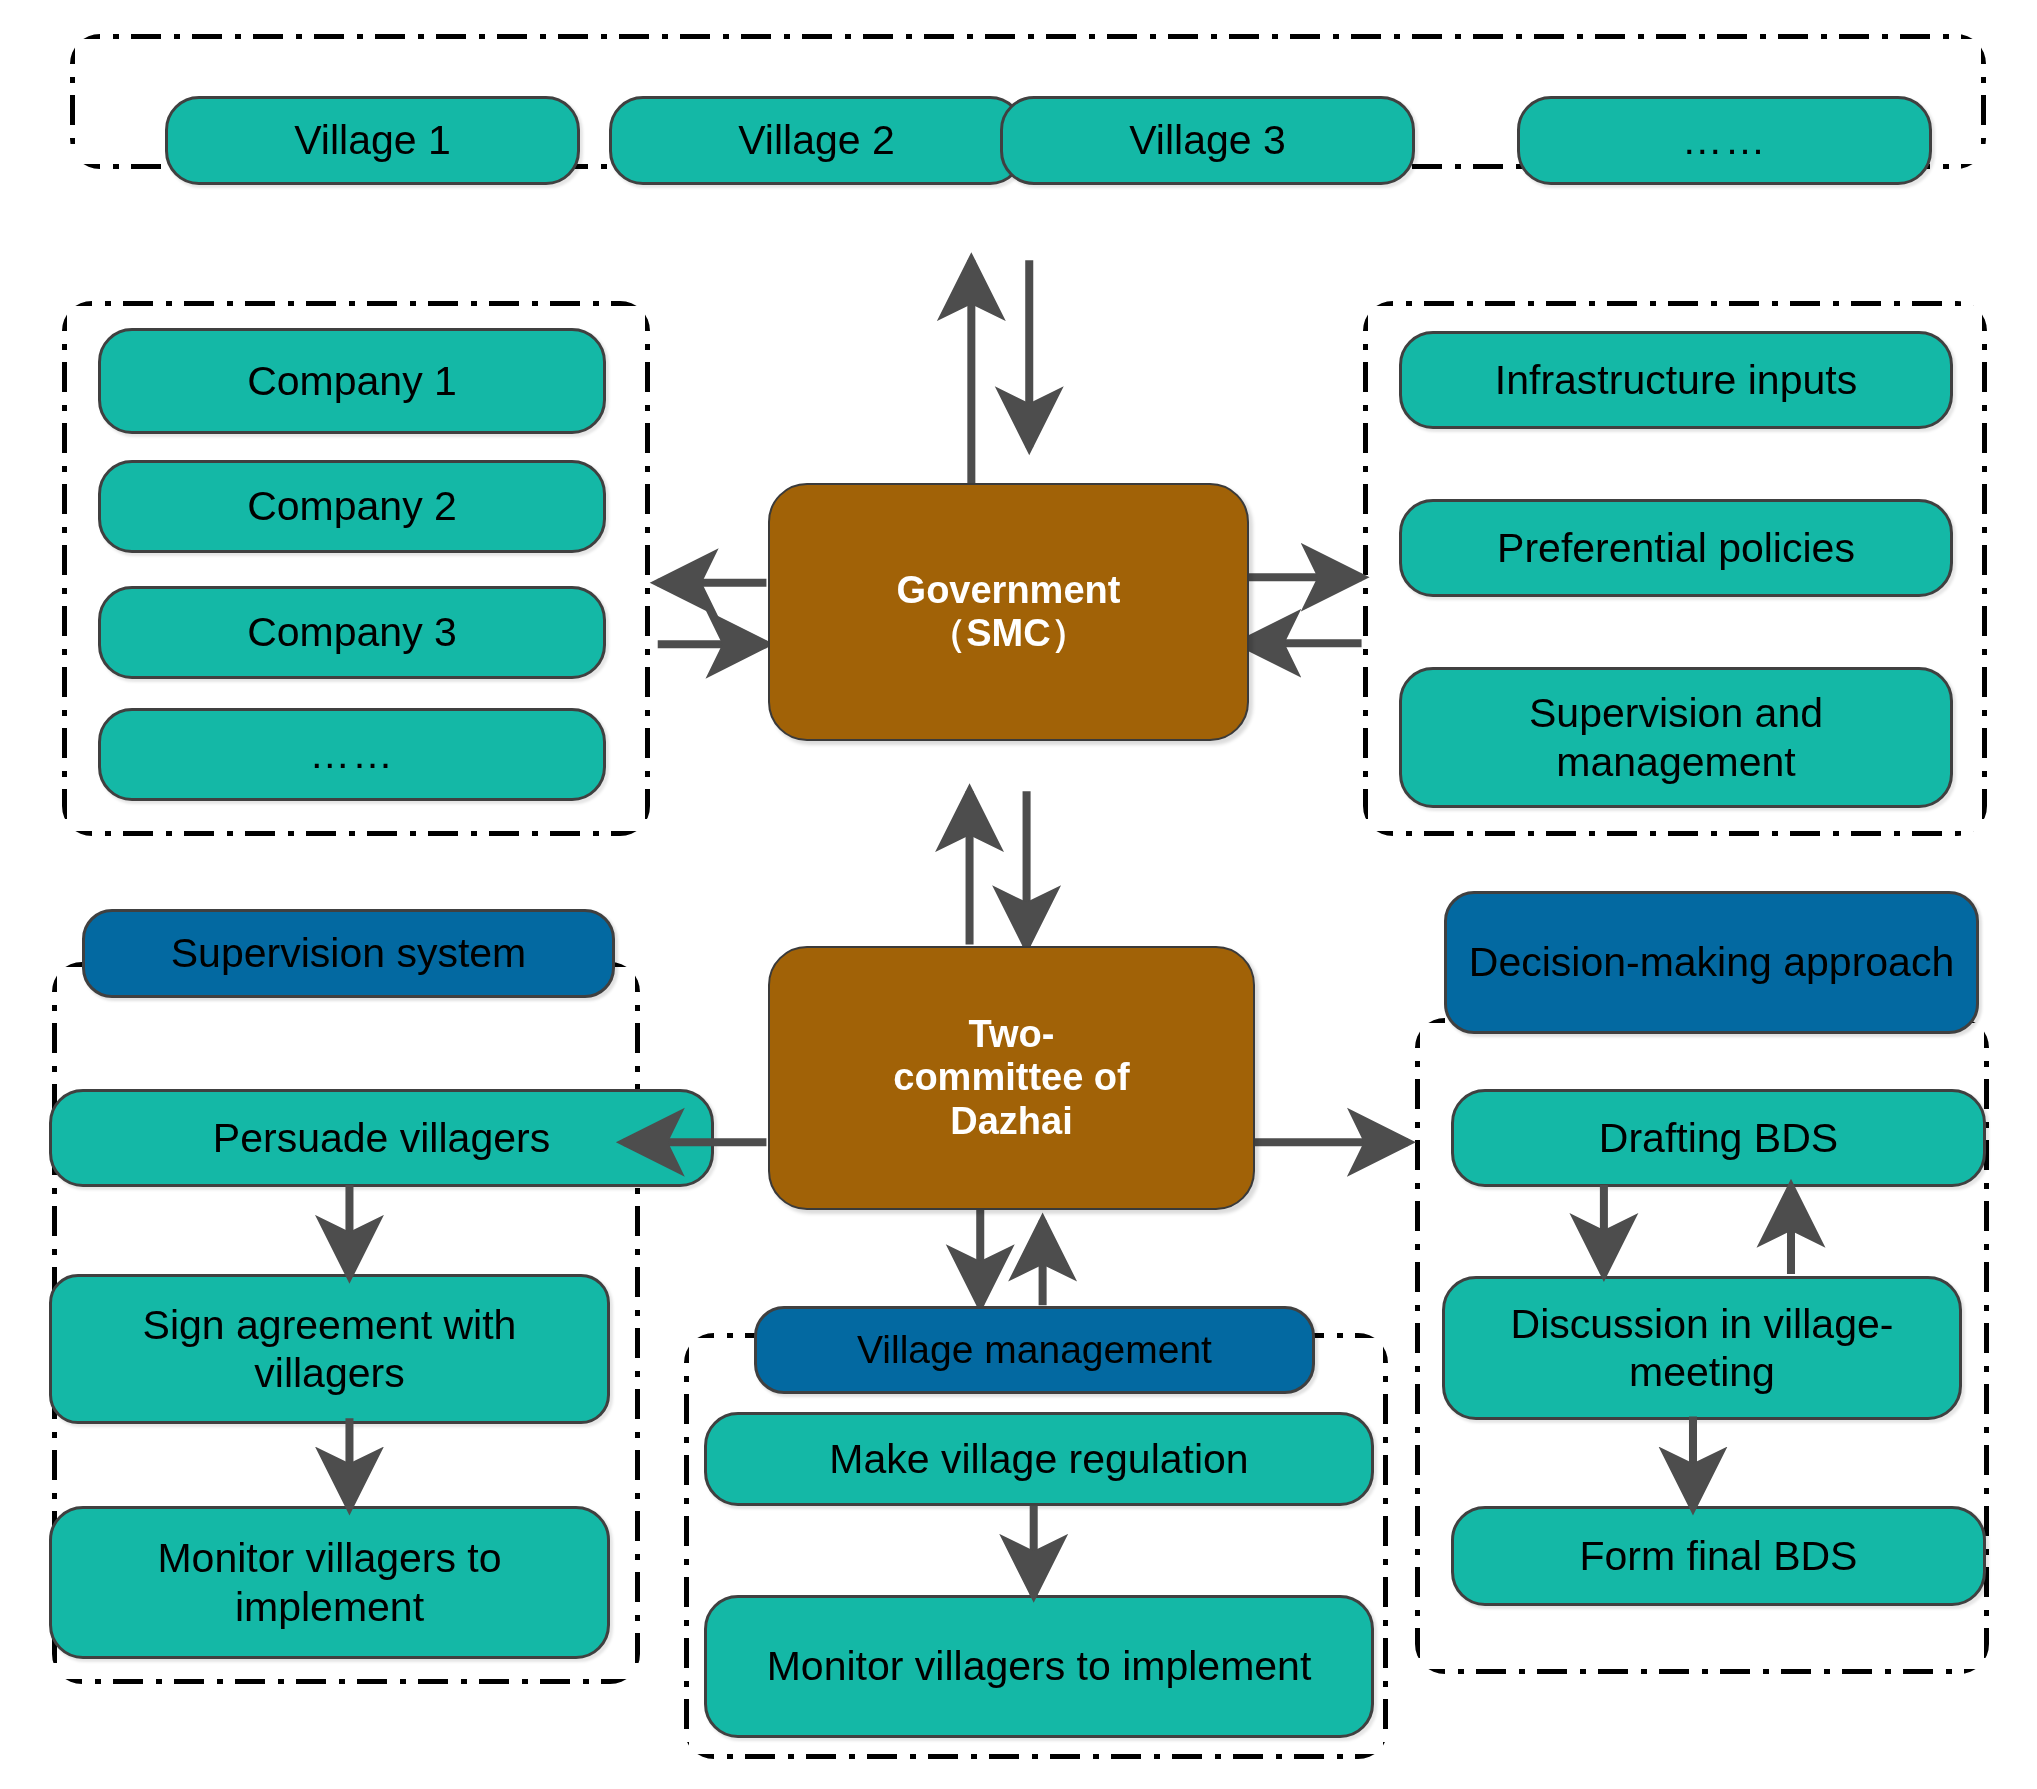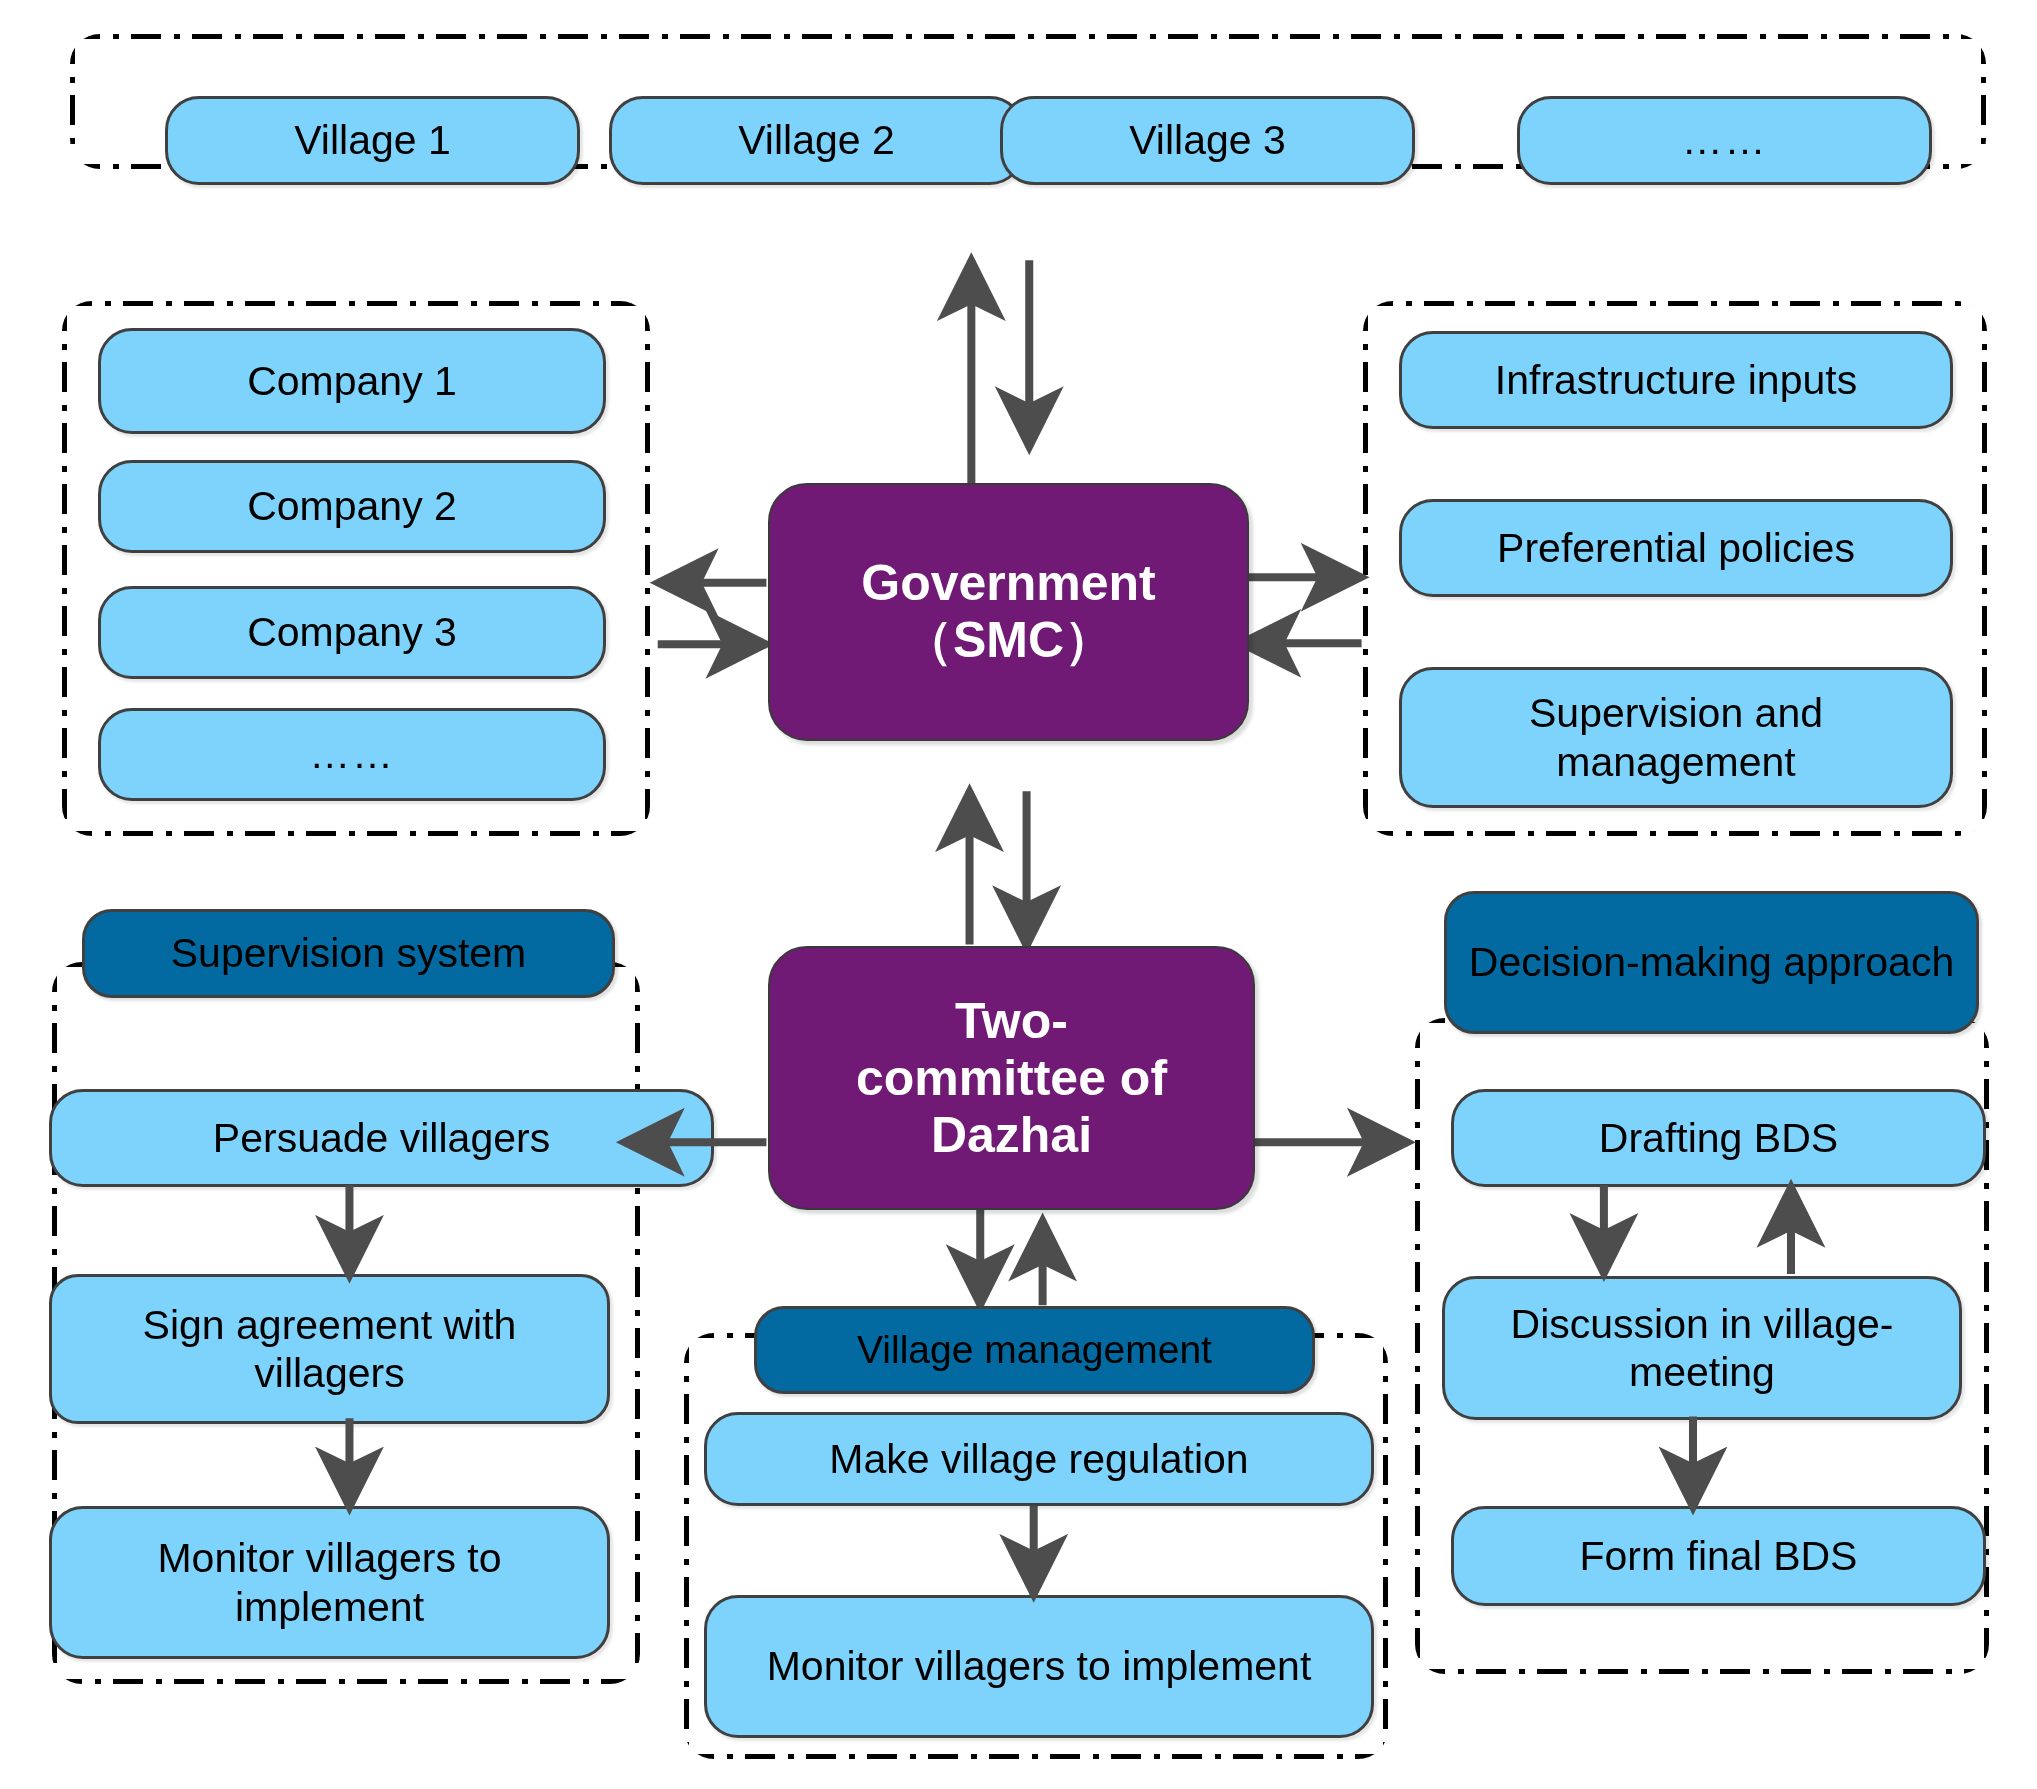--- a/index.html
+++ b/index.html
@@ -39,21 +39,21 @@
       repeating-linear-gradient(to right,  #000 0 30px, transparent 30px 43px, #000 43px 49px, transparent 49px 61px) top    left  / 100% 5.3px no-repeat,
       repeating-linear-gradient(to right,  #000 0 30px, transparent 30px 43px, #000 43px 49px, transparent 49px 61px) bottom left  / 100% 5.3px no-repeat,
       repeating-linear-gradient(to bottom, #000 0 30px, transparent 30px 43px, #000 43px 49px, transparent 49px 61px) top    left  / 5.3px 100% no-repeat,
       repeating-linear-gradient(to bottom, #000 0 30px, transparent 30px 43px, #000 43px 49px, transparent 49px 61px) top    right / 5.3px 100% no-repeat;
   }
 
   
   .node {
     position: absolute;
     box-sizing: border-box;
-    background: #7dd3fc;
+    background: #14b8a6;
     border: 3.1px solid #404040;
     border-radius: 34px;
     display: flex;
     align-items: center;
     justify-content: center;
     text-align: center;
     color: #000000;
     font-size: 41px;
     line-height: 1.18;
     padding: 3.6px 12.5px;
@@ -76,30 +76,30 @@
     line-height: 1.15;
     padding: 2.7px 10.7px;
     box-shadow: 2.7px 2.7px 2.7px rgba(0,0,0,0.12);
     z-index: 5;
   }
 
   
   .node-black {
     position: absolute;
     box-sizing: border-box;
-    background: #701a75;
+    background: #a16207;
     border: 2.7px solid #3a3a3a;
     border-radius: 39px;
     display: flex;
     align-items: center;
     justify-content: center;
     text-align: center;
     color: #ffffff;
     font-weight: bold;
-    font-size: 50px;
+    font-size: 38px;
     line-height: 1.14;
     padding: 5.3px 14.3px;
     box-shadow: 3.6px 3.6px 3.6px rgba(0,0,0,0.14);
     z-index: 6;
   }
 
   .ellipsis-dots {
     letter-spacing: 0.04em;
     font-size: 41px;
     line-height: 1;

